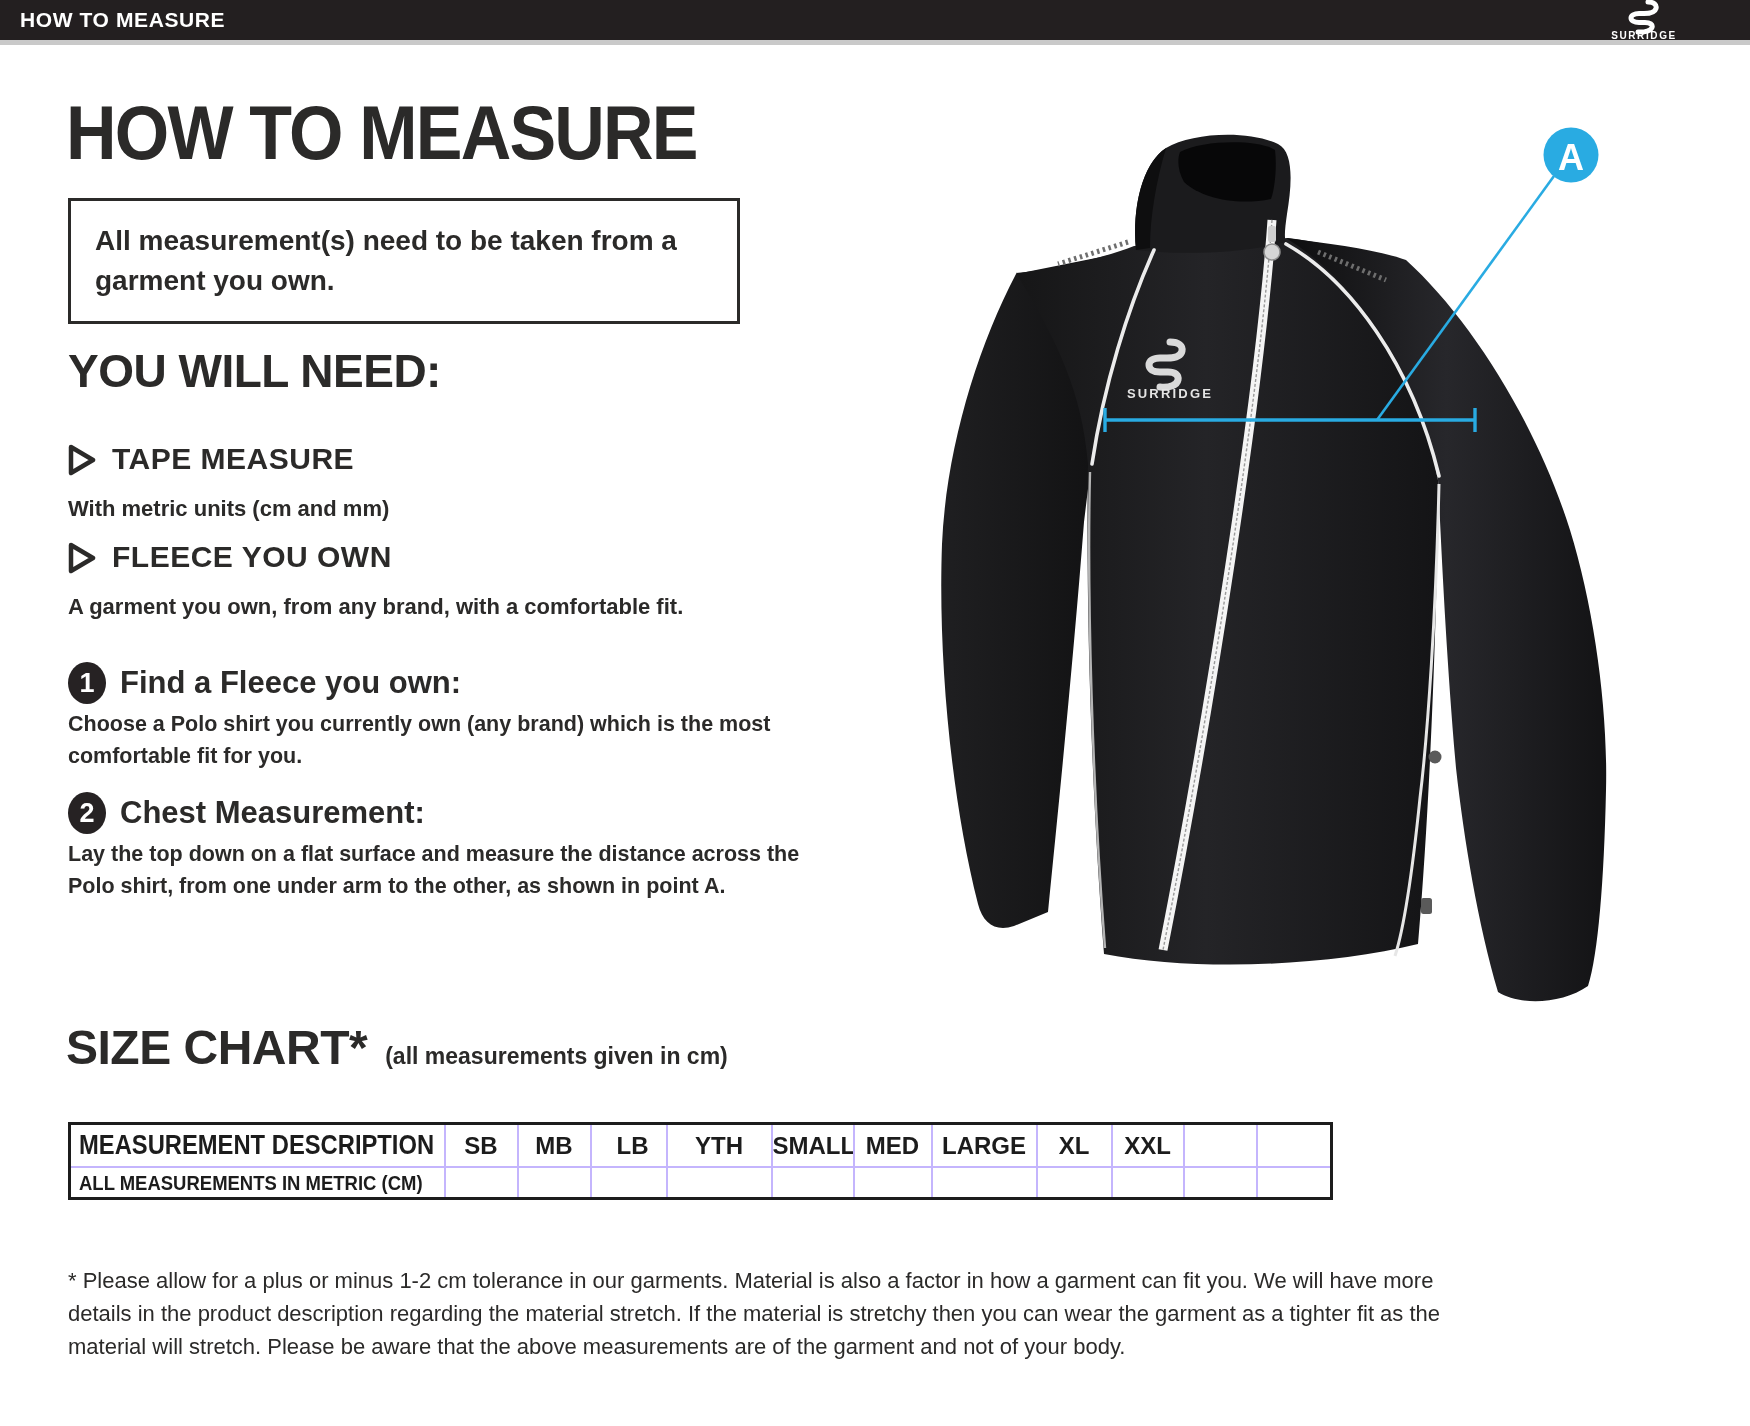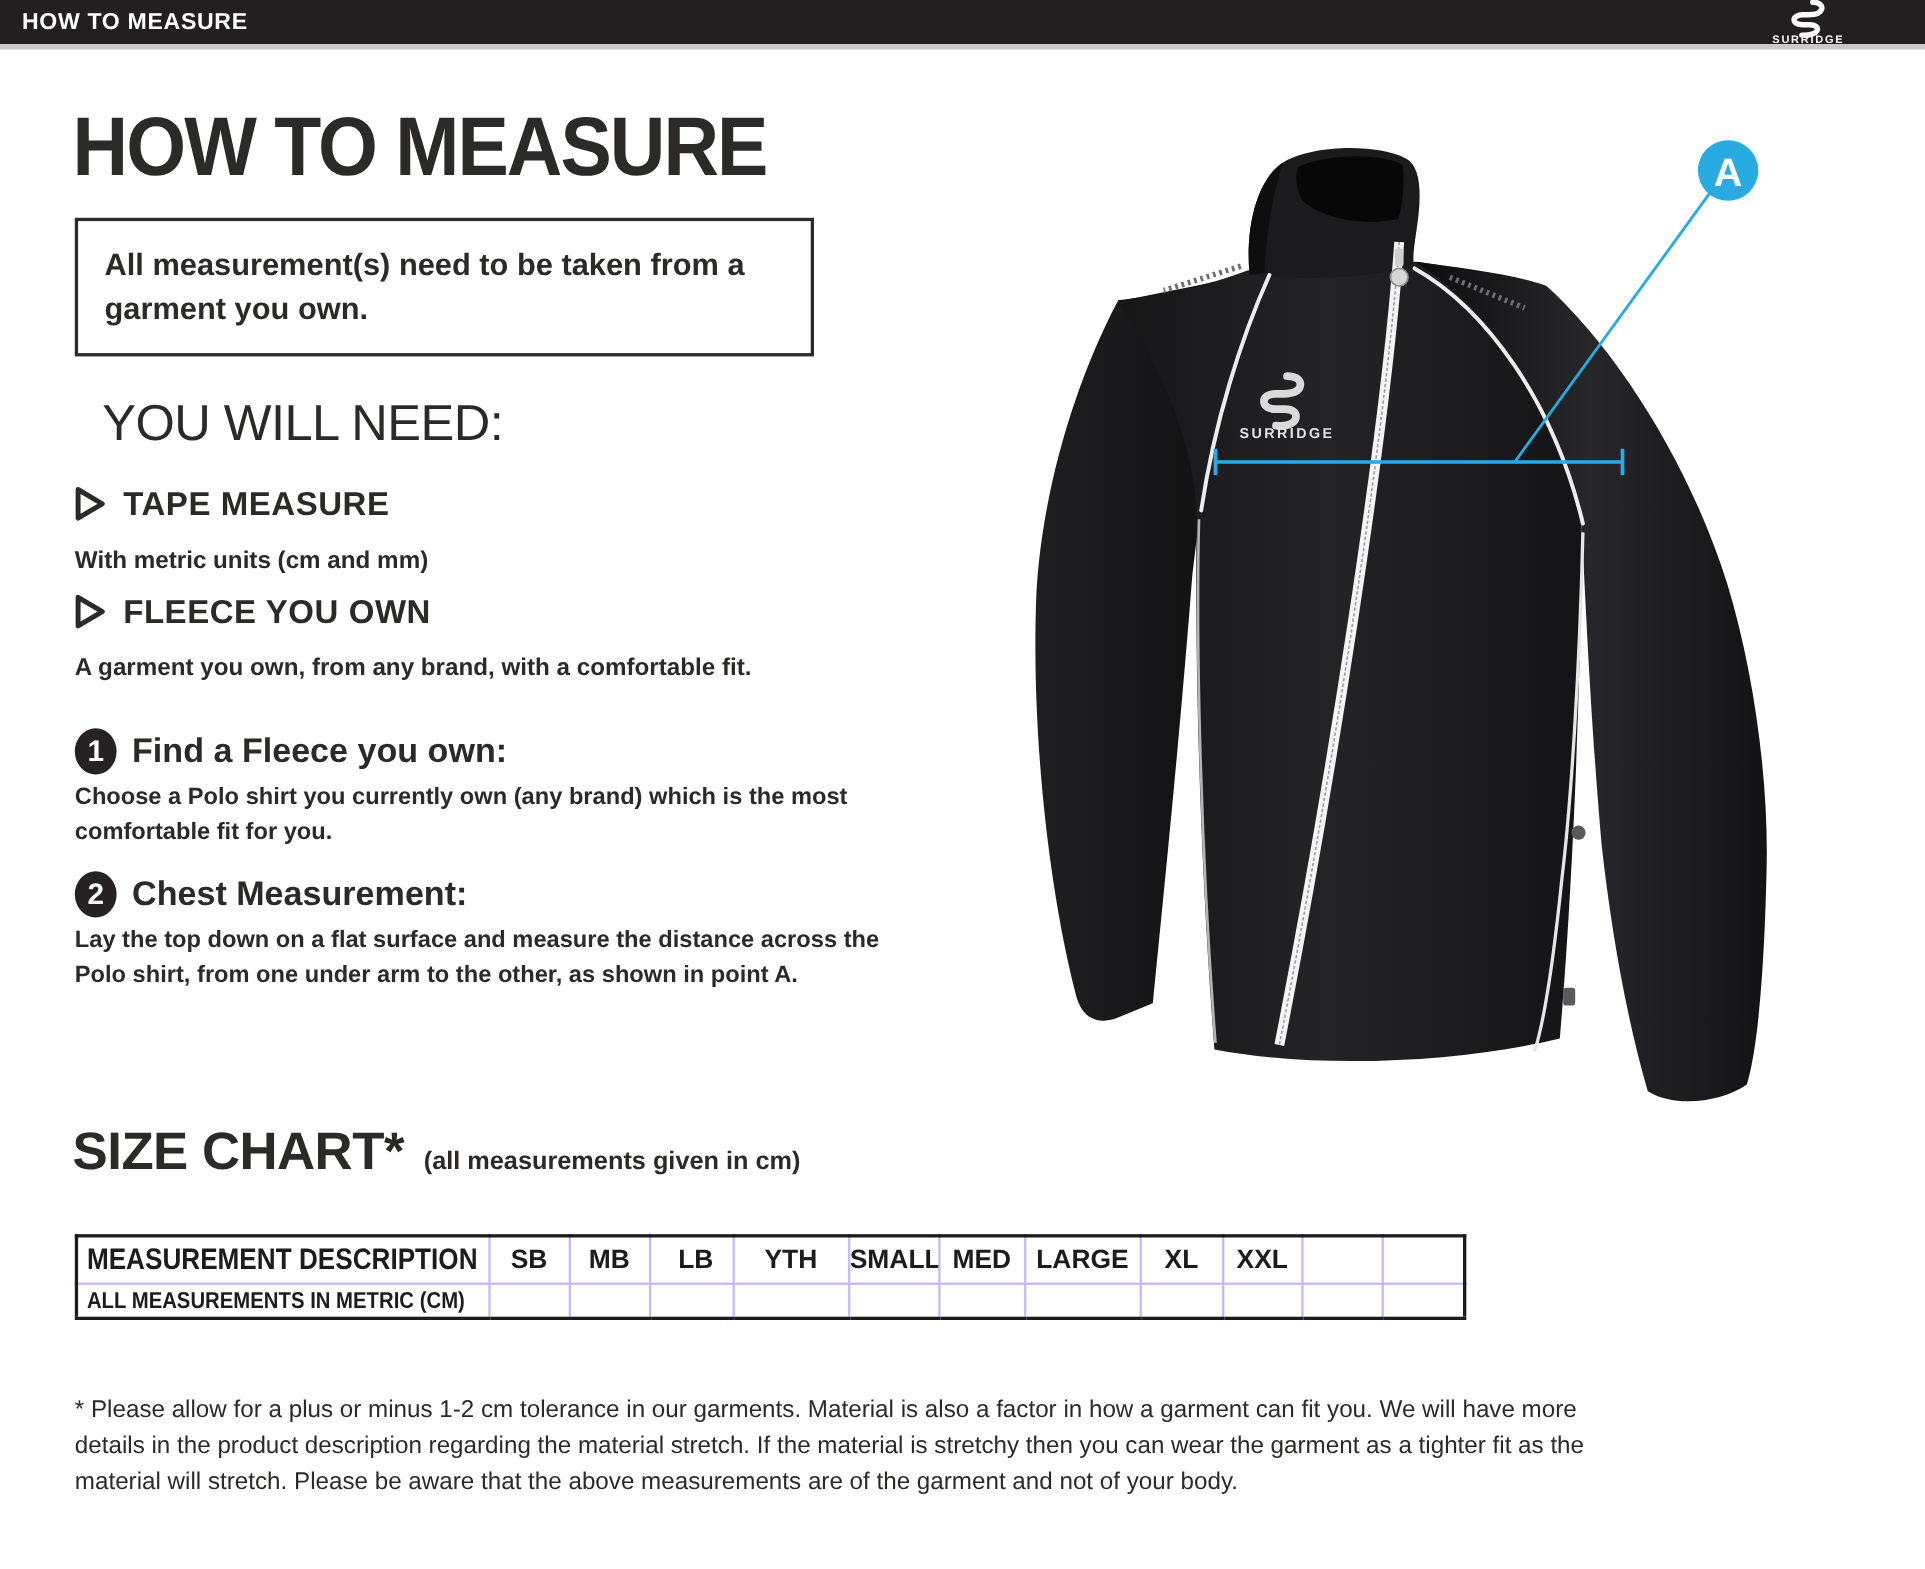--- a/index.html
+++ b/index.html
@@ -21,27 +21,27 @@
   .h1 {
     position:absolute; left:66px; top:90px; font-size:70px; font-weight:bold;
     letter-spacing:-1.8px; white-space:nowrap; transform:scale(1,1.08); transform-origin:top left;
   }
   .notice {
     position:absolute; left:68px; top:198px; width:672px; box-sizing:border-box;
     border:3px solid #2b2a29; padding:20px 24px;
     font-size:28px; font-weight:bold; line-height:40px;
   }
   .ywn {
-    position:absolute; left:68px; top:357px; font-size:46px; font-weight:normal;
-    letter-spacing:-0.5px; white-space:nowrap;margin-left:25px;
+    position:absolute; left:68px; top:344px; font-size:46px; font-weight:bold;
+    letter-spacing:-0.5px; white-space:nowrap;
   }
   .need { position:absolute; left:68px; }
   #need-1 { top:442px; }
   #need-2 { top:540px; }
-  .need-row { display:flex; align-items:flex-start; gap:16px; }
+  .need-row { display:flex; align-items:flex-end; gap:16px; }
   .tri { width:28px; height:32px; flex:0 0 auto; }
   .need-label { font-size:30px; font-weight:bold; letter-spacing:0.5px; white-space:nowrap; }
   .need-desc { font-size:22px; font-weight:bold; margin-top:20px; white-space:nowrap; }
 
   .step { position:absolute; left:68px; display:flex; align-items:center; gap:14px; }
   #step-1 { top:662px; }
   #step-2 { top:792px; }
   .badge {
     width:38px; height:42px; border-radius:50%; background:#262223; color:#ffffff;
     font-size:27px; font-weight:bold; display:flex; align-items:center; justify-content:center;

